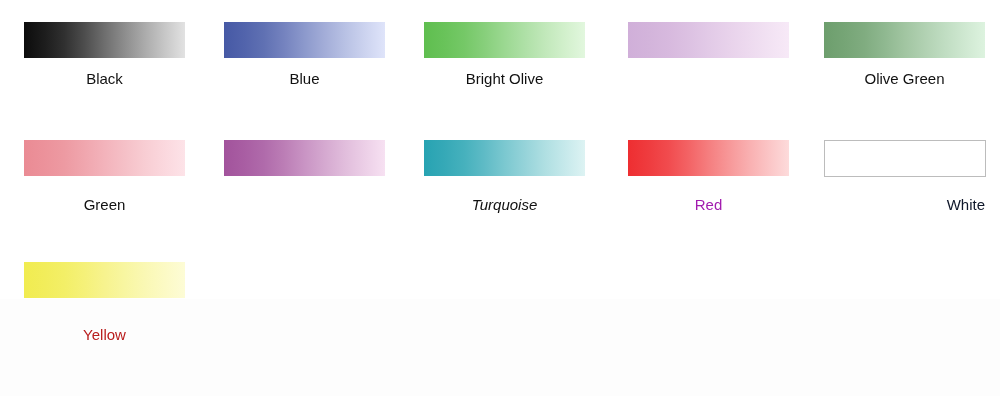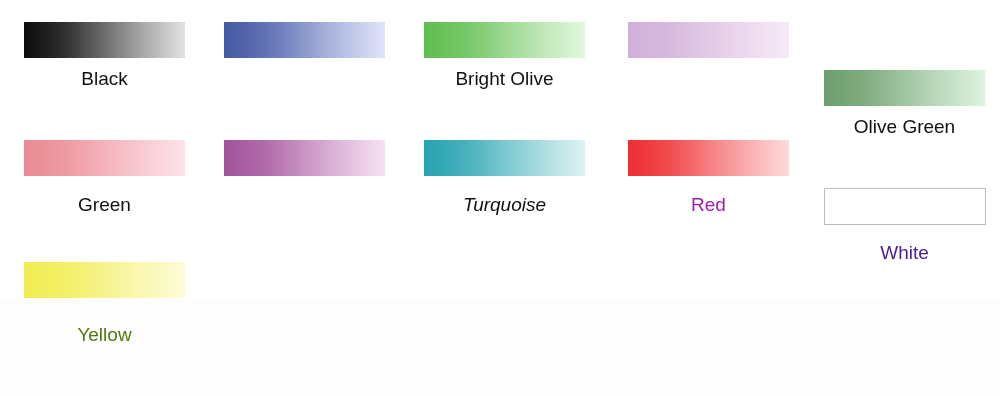--- a/index.html
+++ b/index.html
@@ -7,48 +7,49 @@
   body{width:1000px;height:396px;background:#ffffff;overflow:hidden;
        font-family:"Liberation Sans",sans-serif;}
   .page{position:relative;width:1000px;height:396px;background:#ffffff;}
   .lower-band{position:absolute;left:0;top:299px;width:1000px;height:97px;background:#fdfdfd;}
   .swatch-grid{position:absolute;left:0;top:0;width:1000px;height:396px;}
   .cell{position:absolute;width:161px;height:62px;}
   .cell.c0{left:24px;}
   .cell.c1{left:224px;}
   .cell.c2{left:424px;}
   .cell.c3{left:628px;}
-  .cell.c4{left:824px;margin-top:48px;}
+  .cell.c4{left:824px;}
   .cell.r0{top:22px;}
   .cell.r1{top:140px;}
   .cell.r2{top:262px;}
   .swatch{position:absolute;left:0;top:0;width:161px;height:36px;}
   .swatch.bordered{width:160px;height:35px;border:1px solid #bcbcbc;background:#ffffff;}
   .label{position:absolute;left:0;width:161px;text-align:center;white-space:nowrap;
-         font-size:19px;line-height:26px;color:#111111;}
+         font-size:15px;line-height:26px;color:#111111;}
   .cell.r0 .label{top:44px;}
   .cell.r1 .label{top:52px;}
   .cell.r2 .label{top:60px;}
 </style>
 </head>
 <body style="background: rgb(255, 255, 255);">
 
 <div class="page">
 
   <div class="lower-band" style="background: rgb(253, 253, 253);"></div>
 
   <div class="swatch-grid">
 
     <div class="cell r0 c0">
       <div class="swatch" style="background: linear-gradient(to right, rgb(12, 12, 12) 0%, rgb(29, 29, 29) 13%, rgb(48, 48, 48) 25%, rgb(77, 77, 77) 37.5%, rgb(110, 110, 110) 50%, rgb(141, 141, 141) 62.5%, rgb(171, 171, 171) 75%, rgb(199, 199, 199) 87.5%, rgb(226, 226, 226) 100%);"></div>
       <div class="label" style="color: rgb(17, 17, 17);">Black</div>
     </div>
 
     <div class="cell r0 c1">
       <div class="swatch" style="background: linear-gradient(to right, rgb(70, 89, 165) 0%, rgb(82, 100, 172) 13%, rgb(96, 113, 179) 25%, rgb(117, 131, 191) 37.5%, rgb(140, 153, 204) 50%, rgb(163, 173, 216) 62.5%, rgb(184, 193, 228) 75%, rgb(204, 211, 239) 87.5%, rgb(223, 228, 250) 100%);"></div>
+      <div class="label" style="color: rgb(17, 17, 17);">Blue</div>
     </div>
 
     <div class="cell r0 c2">
       <div class="swatch" style="background: linear-gradient(to right, rgb(95, 190, 79) 0%, rgb(105, 195, 90) 13%, rgb(117, 200, 103) 25%, rgb(135, 207, 123) 37.5%, rgb(155, 216, 145) 50%, rgb(174, 224, 166) 62.5%, rgb(193, 232, 186) 75%, rgb(210, 240, 204) 87.5%, rgb(226, 247, 222) 100%);"></div>
       <div class="label" style="color: rgb(17, 17, 17);">Bright Olive</div>
     </div>
 
     <div class="cell r0 c3">
       <div class="swatch" style="background: linear-gradient(to right, rgb(208, 175, 217) 0%, rgb(211, 180, 219) 13%, rgb(215, 185, 222) 25%, rgb(220, 193, 226) 37.5%, rgb(226, 202, 231) 50%, rgb(232, 210, 235) 62.5%, rgb(237, 218, 239) 75%, rgb(242, 226, 243) 87.5%, rgb(247, 233, 247) 100%);"></div>
     </div>
@@ -72,22 +73,22 @@
       <div class="label" style="color: rgb(17, 17, 17); font-style: italic;">Turquoise</div>
     </div>
 
     <div class="cell r1 c3">
       <div class="swatch" style="background: linear-gradient(to right, rgb(238, 46, 49) 0%, rgb(239, 60, 63) 13%, rgb(241, 75, 78) 25%, rgb(243, 99, 101) 37.5%, rgb(245, 126, 127) 50%, rgb(247, 151, 152) 62.5%, rgb(249, 175, 176) 75%, rgb(251, 197, 198) 87.5%, rgb(253, 219, 219) 100%);"></div>
       <div class="label" style="color: #a21caf;">Red</div>
     </div>
 
     <div class="cell r1 c4">
       <div class="swatch bordered" style="background: rgb(255, 255, 255); border-color: rgb(188, 188, 188);"></div>
-      <div class="label" style="color: #4c1d95;">White</div>
+      <div class="label" style="color: #0f172a; text-align: right;">White</div>
     </div>
 
     <div class="cell r2 c0">
       <div class="swatch" style="background: linear-gradient(to right, rgb(241, 236, 80) 0%, rgb(242, 237, 91) 13%, rgb(243, 239, 103) 25%, rgb(245, 241, 121) 37.5%, rgb(247, 243, 142) 50%, rgb(248, 246, 161) 62.5%, rgb(250, 248, 180) 75%, rgb(252, 250, 197) 87.5%, rgb(253, 252, 214) 100%);"></div>
-      <div class="label" style="color: #4d7c0f;">Yellow</div>
+      <div class="label" style="color: #b91c1c;">Yellow</div>
     </div>
 
   </div>
 </div>
 
 </body></html>

